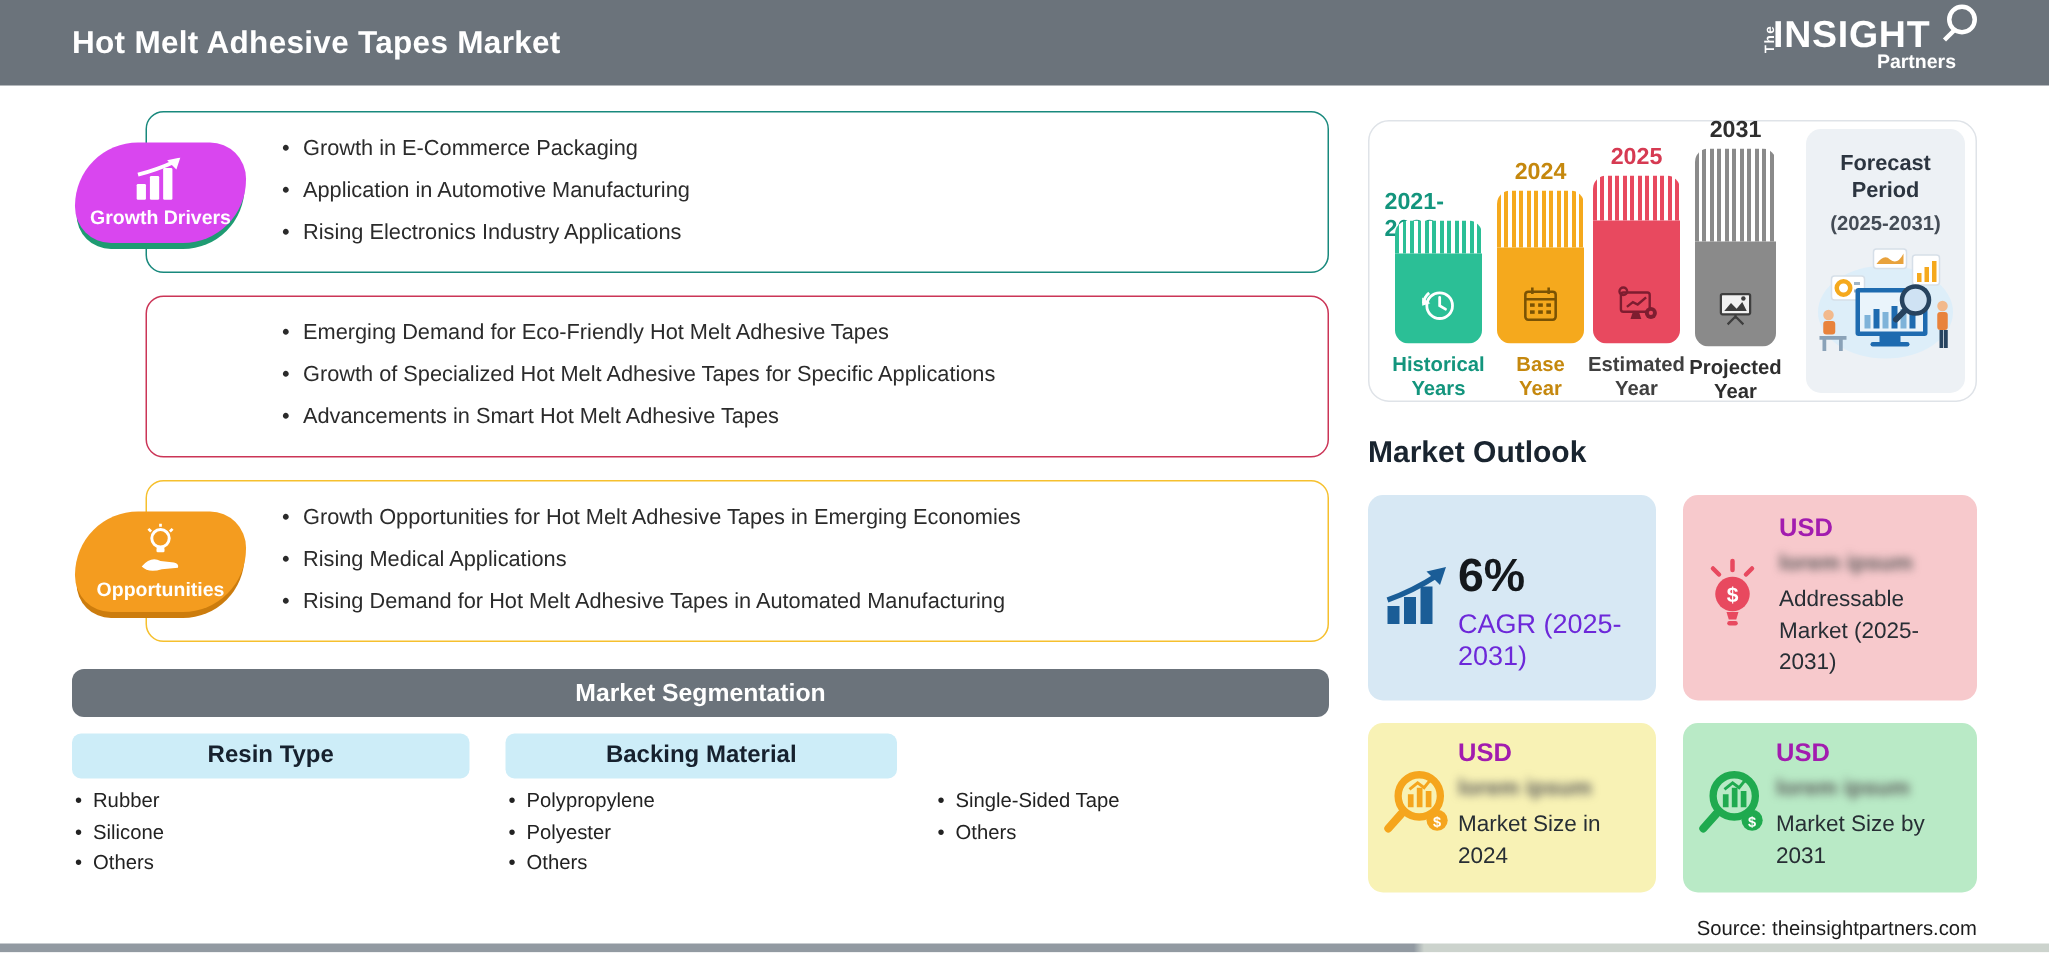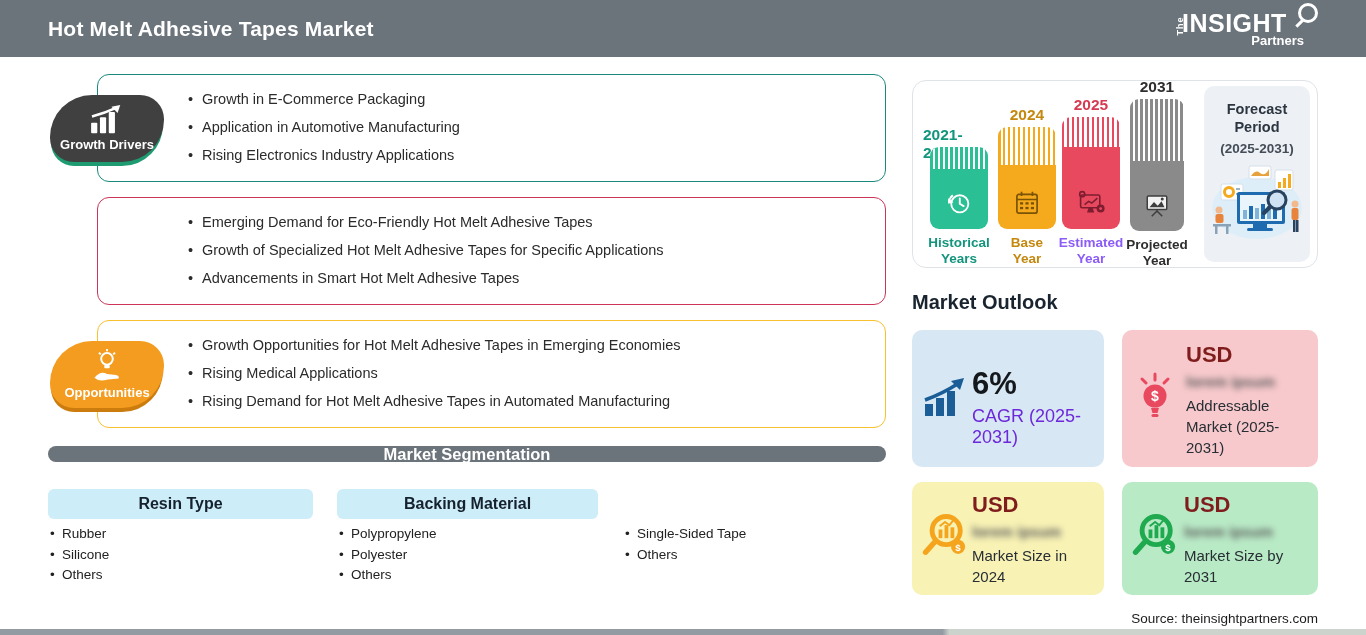--- a/index.html
+++ b/index.html
@@ -26,26 +26,26 @@
   .panel-0{top:74px;border-color:#19897d;}
   .panel-1{top:197px;border-color:#cb3557;}
   .panel-2{top:320px;border-color:#f6c02e;}
   .panel ul{position:absolute;left:90px;top:10px;margin:0;padding:0;list-style:none;}
   .panel li{font-size:14.5px;color:#2b2b2b;line-height:28px;position:relative;padding-left:14px;}
   .panel li::before{content:"•";position:absolute;left:0;color:#2b2b2b;}
 
   .badge{position:absolute;left:50px;width:114px;height:67px;display:flex;flex-direction:column;
          align-items:center;justify-content:center;color:#fff;z-index:3;}
   .badge span{font-size:13px;font-weight:bold;margin-top:2px;}
-  .badge-0{top:95px;background:#404040;border-radius:42px 24px 42px 24px;box-shadow:0 5px 0 -1px #1f9b72;}
+  .badge-0{top:95px;background:#d946ef;border-radius:42px 24px 42px 24px;box-shadow:0 5px 0 -1px #1f9b72;}
   .badge-1{top:218px;background:#e8495f;border-radius:42px 24px 42px 24px;box-shadow:0 5px 0 -1px #bf2f47;}
   .badge-2{top:341px;background:#f49c1f;border-radius:42px 24px 42px 24px;box-shadow:0 5px 0 -1px #cc7c0d;}
 
   
-  .segbar{position:absolute;left:48px;top:446px;width:838px;height:16px;background:#6b737b;border-radius:8px;
+  .segbar{position:absolute;left:48px;top:446px;width:838px;height:32px;background:#6b737b;border-radius:8px;
           color:#fff;font-size:16.5px;font-weight:bold;display:flex;align-items:center;justify-content:center;}
   .seghead{position:absolute;top:489px;height:30px;background:#cdedf8;border-radius:6px;color:#16212e;
            font-size:16px;font-weight:bold;display:flex;align-items:center;justify-content:center;}
   .seghead-0{left:48px;width:265px;}
   .seghead-1{left:337px;width:261px;}
   .seghead-2{left:623px;width:263px;}
   .seglist{position:absolute;top:524px;margin:0;padding:0;list-style:none;}
   .seglist-0{left:50px;} .seglist-1{left:339px;} .seglist-2{left:625px;}
   .seglist li{font-size:13.5px;color:#222;line-height:20.5px;position:relative;padding-left:12px;}
   .seglist li::before{content:"•";position:absolute;left:0;}
@@ -62,42 +62,42 @@
   .tbar .bicon{position:absolute;left:50%;transform:translateX(-50%);bottom:12px;}
   .tbar .cap{font-size:13.5px;font-weight:bold;text-align:center;line-height:16px;margin-top:6px;}
   .tb0{left:923px;top:126px;} .tb0 .yr{color:#13957d;} .tb0 .body{height:82px;}
   .tb0 .stripes{height:22px;background:repeating-linear-gradient(90deg,#2bbf96 0 2.5px,#fff 2.5px 5px);}
   .tb0 .solid{background:#2bbf96;} .tb0 .cap{color:#13957d;}
   .tb1{left:991px;top:106px;} .tb1 .yr{color:#c5880e;} .tb1 .body{height:102px;}
   .tb1 .stripes{height:38px;background:repeating-linear-gradient(90deg,#f5a91d 0 2.5px,#fff 2.5px 5px);}
   .tb1 .solid{background:#f5a91d;} .tb1 .cap{color:#c5880e;}
   .tb2{left:1055px;top:96px;} .tb2 .yr{color:#d63a52;} .tb2 .body{height:112px;}
   .tb2 .stripes{height:30px;background:repeating-linear-gradient(90deg,#e8495f 0 2.5px,#fff 2.5px 5px);}
-  .tb2 .solid{background:#e8495f;} .tb2 .cap{color:#8b5cf6;}
+  .tb2 .solid{background:#e8495f;} .tb2 .cap{color:#404040;}
   .tb3{left:1121px;top:78px;} .tb3 .yr{color:#2e2e2e;} .tb3 .body{height:132px;width:54px;}
   .tb3 .stripes{height:62px;background:repeating-linear-gradient(90deg,#8a8a8a 0 2.5px,#fff 2.5px 5px);}
   .tb3 .solid{background:#8a8a8a;} .tb3 .cap{color:#2e2e2e;}
 
   .forecast{position:absolute;left:1204px;top:86px;width:106px;height:176px;background:#edf1f5;
             border-radius:10px;display:flex;flex-direction:column;align-items:center;box-sizing:border-box;padding-top:14px;}
   .forecast .f1{font-size:14.5px;font-weight:800;color:#2c3540;line-height:18px;text-align:center;}
   .forecast .f2{font-size:13.5px;font-weight:600;color:#444c56;margin-top:5px;}
   .forecast svg{margin-top:6px;}
 
   
   .mo-title{position:absolute;left:912px;top:291px;font-size:20px;font-weight:800;color:#19242f;margin:0;}
   .card{position:absolute;border-radius:10px;box-sizing:border-box;}
   .card-cagr{left:912px;top:330px;width:192px;height:137px;background:#d7e8f4;}
   .card-pink{left:1122px;top:330px;width:196px;height:137px;background:#f7c9cc;}
   .card-yellow{left:912px;top:482px;width:192px;height:113px;background:#f8f2b5;}
   .card-green{left:1122px;top:482px;width:196px;height:113px;background:#b9eac6;}
   .cagr-val{position:absolute;left:60px;top:36px;font-size:31px;font-weight:800;color:#14181c;}
   .cagr-cap{position:absolute;left:60px;top:76px;font-size:18px;color:#6d28d9;}
   .card-cagr svg{position:absolute;left:10px;top:46px;}
-  .usd{font-size:22px;font-weight:800;color:#7f1d1d;}
+  .usd{font-size:17px;font-weight:800;color:#a21caf;}
   .blur{font-size:15px;font-weight:bold;color:#5a5a5a;filter:blur(3px);white-space:nowrap;}
   .ccap{font-size:15px;color:#272e34;line-height:21px;}
   .ctext{position:absolute;display:flex;flex-direction:column;gap:5px;}
   .card-pink .ctext{left:64px;top:12px;width:122px;}
   .card-pink svg{position:absolute;left:12px;top:42px;}
   .card-yellow .ctext{left:60px;top:10px;width:118px;}
   .card-yellow svg{position:absolute;left:6px;top:28px;}
   .card-green .ctext{left:62px;top:10px;width:122px;}
   .card-green svg{position:absolute;left:6px;top:28px;}
 

